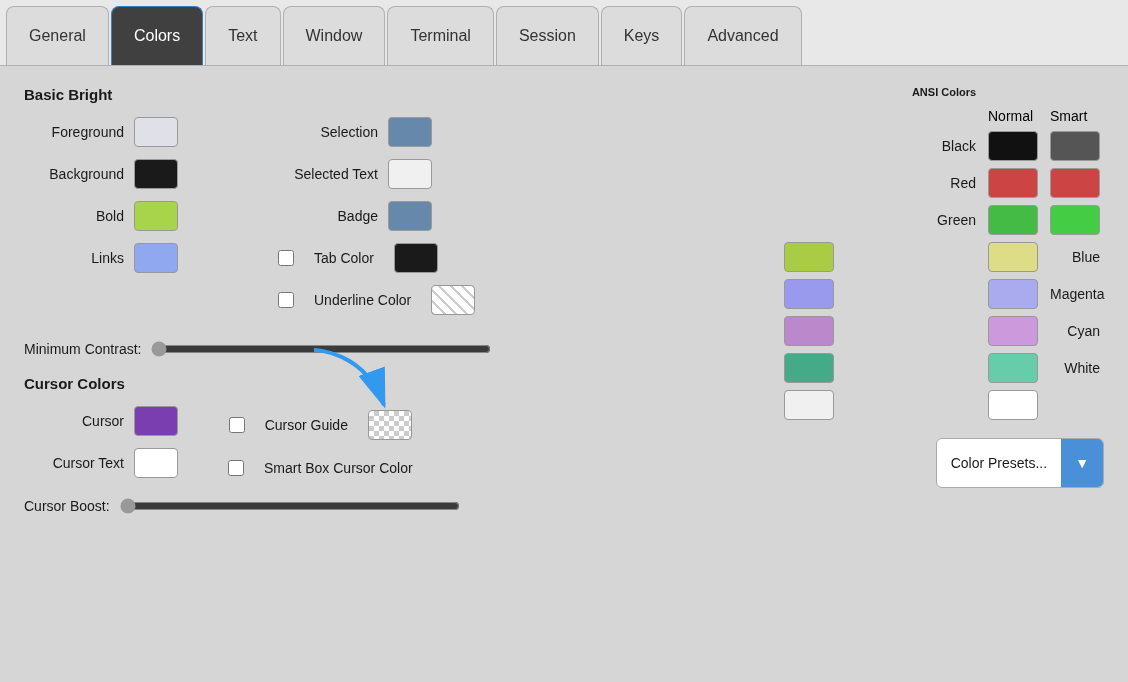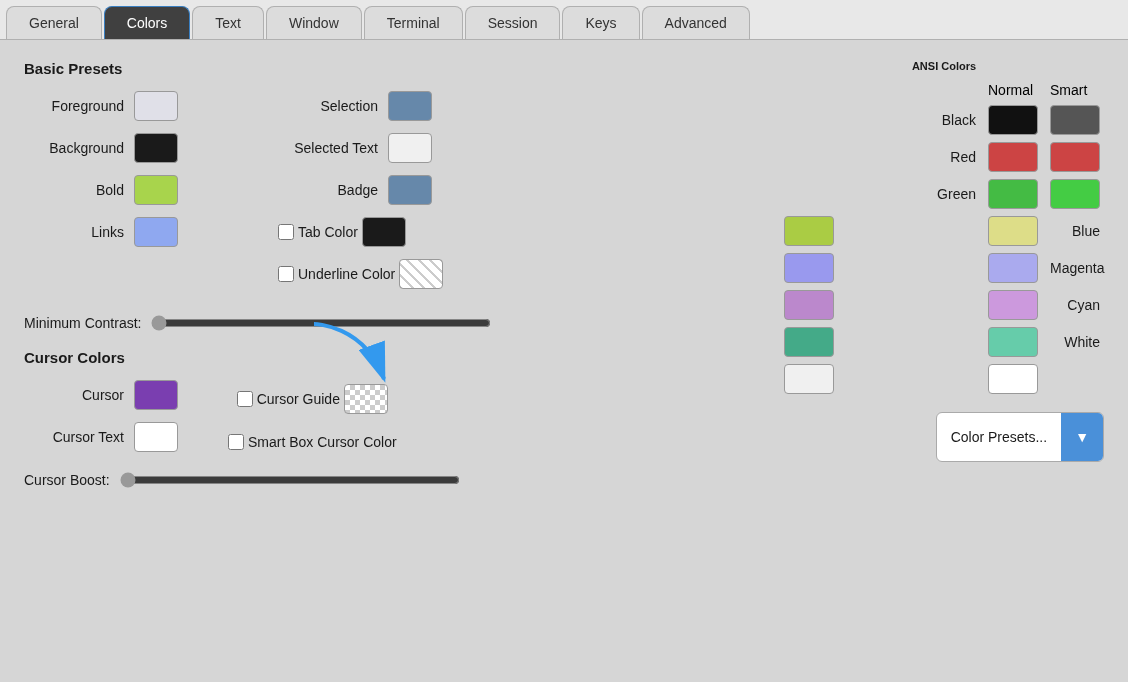--- a/index.html
+++ b/index.html
@@ -15,27 +15,27 @@
 
     
     .tab-bar {
       display: flex;
       background: #e8e8e8;
       border-bottom: 1px solid #b0b0b0;
       padding: 6px 6px 0 6px;
       gap: 2px;
     }
     .tab {
-      padding: 8px 22px;
+      padding: 20px 22px;
       border-radius: 8px 8px 0 0;
       border: 1px solid #b0b0b0;
       border-bottom: none;
       background: #dcdcdc;
       cursor: pointer;
-      font-size: 14px;
+      font-size: 16px;
       color: #333;
       user-select: none;
     }
     .tab.active {
       background: #404040;
       color: white;
       border-color: #3a7fc1;
     }
 
     
@@ -89,21 +89,21 @@
     .col {
       display: flex;
       flex-direction: column;
       gap: 2px;
     }
 
     
     .checkbox-row {
       display: flex;
       align-items: center;
-      gap: 4px;
+      gap: 20px;
       margin-bottom: 10px;
     }
     .checkbox-row input[type=checkbox] {
       width: 16px;
       height: 16px;
     }
 
     
     .slider-row {
       display: flex;
@@ -243,21 +243,21 @@
   <div class="tab">Terminal</div>
   <div class="tab">Session</div>
   <div class="tab">Keys</div>
   <div class="tab">Advanced</div>
 </div>
 
 <div class="content">
 
   <div class="left-panel">
 
-    <div class="section-title">Basic Presets</div>
+    <div class="section-title">Basic Bright</div>
 
     <div class="basic-colors-grid">
 
       <div class="col">
         <div class="color-row">
           <span class="color-label">Foreground</span>
           <div class="color-swatch" style="background:#e0e0e8;"></div>
         </div>
         <div class="color-row">
           <span class="color-label">Background</span>

